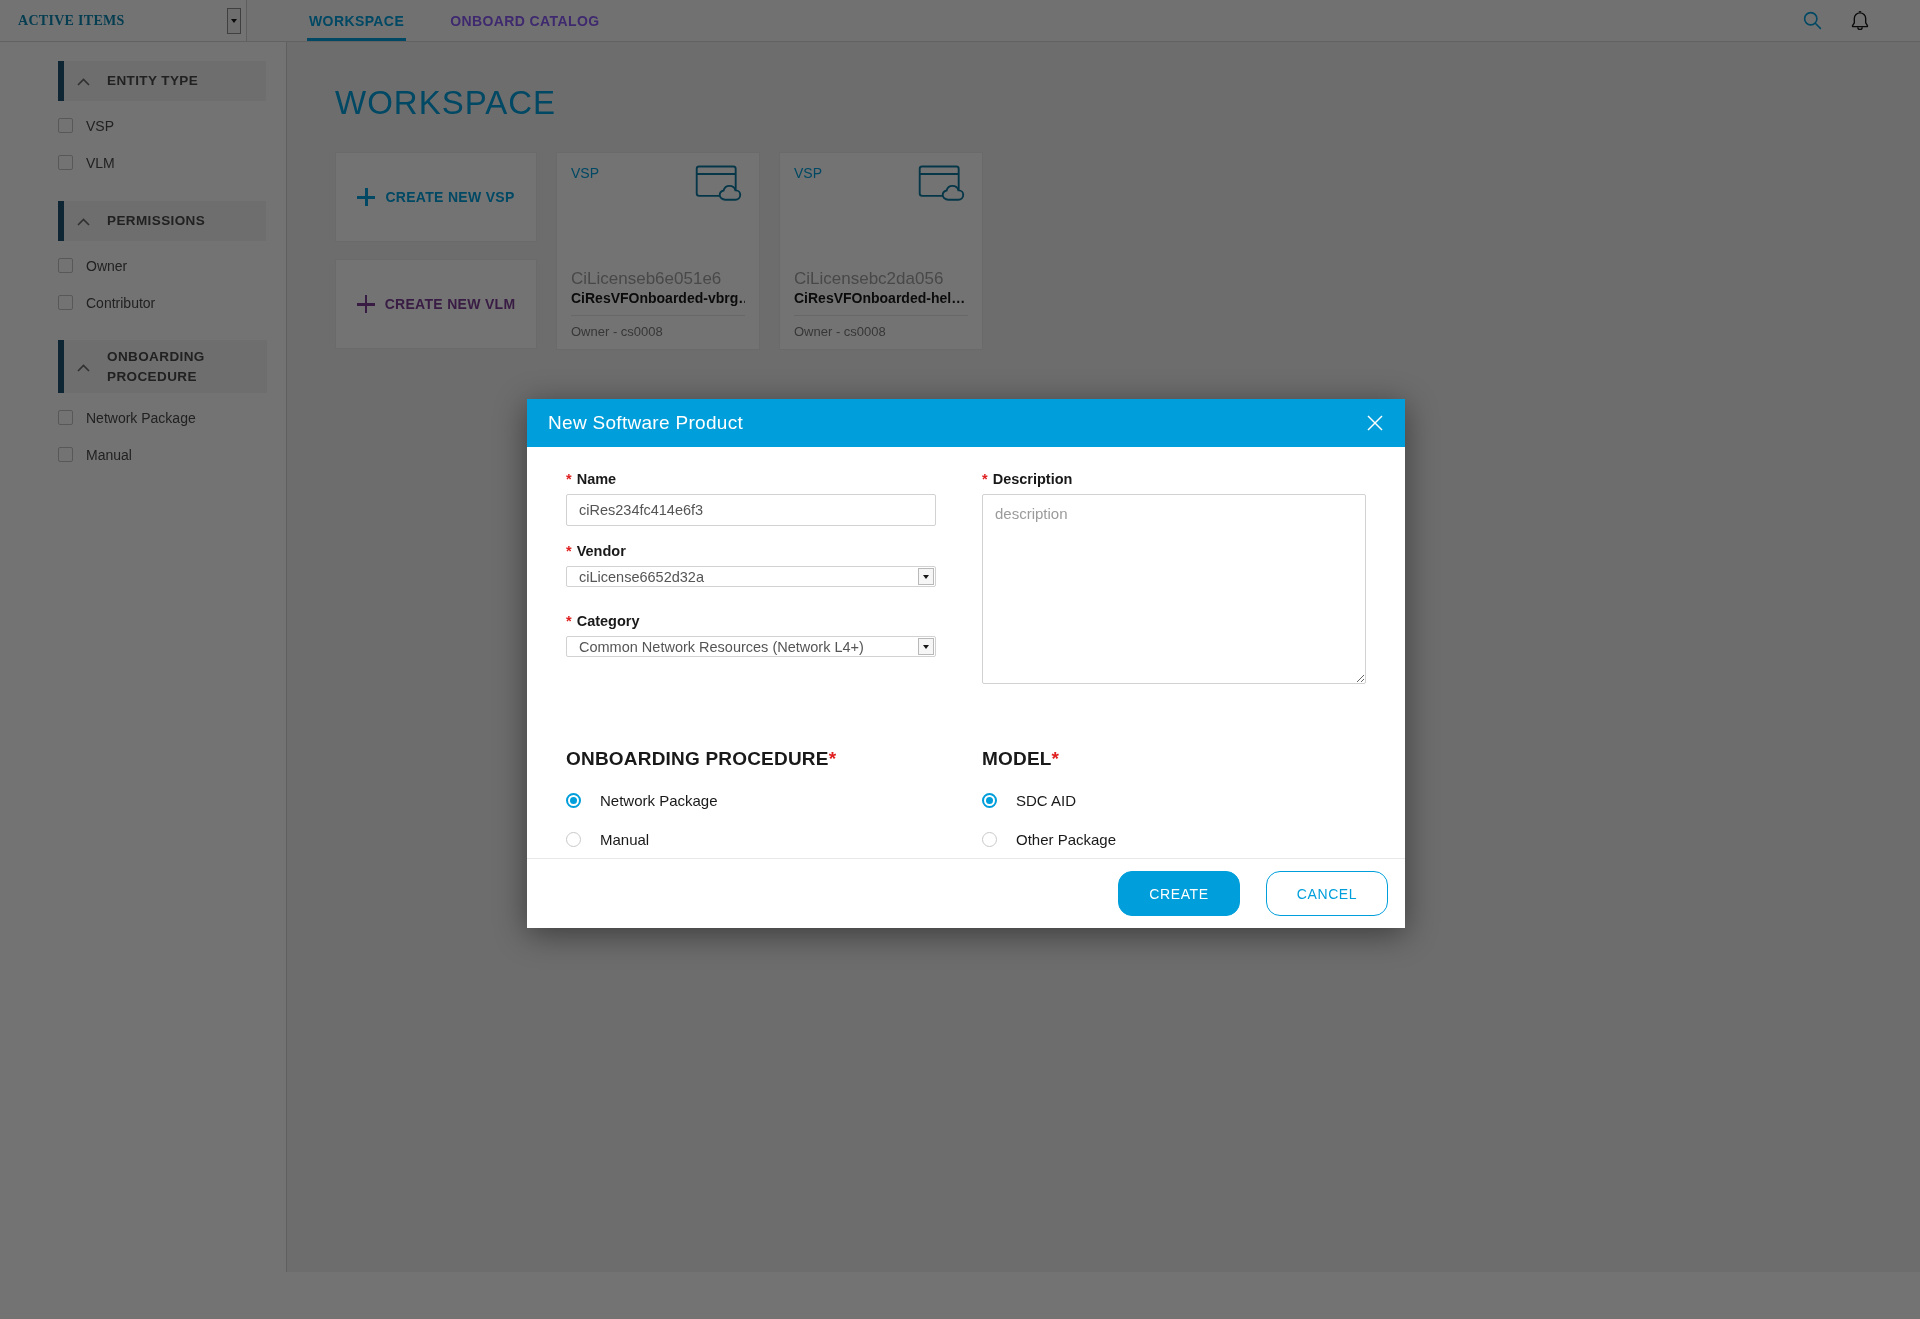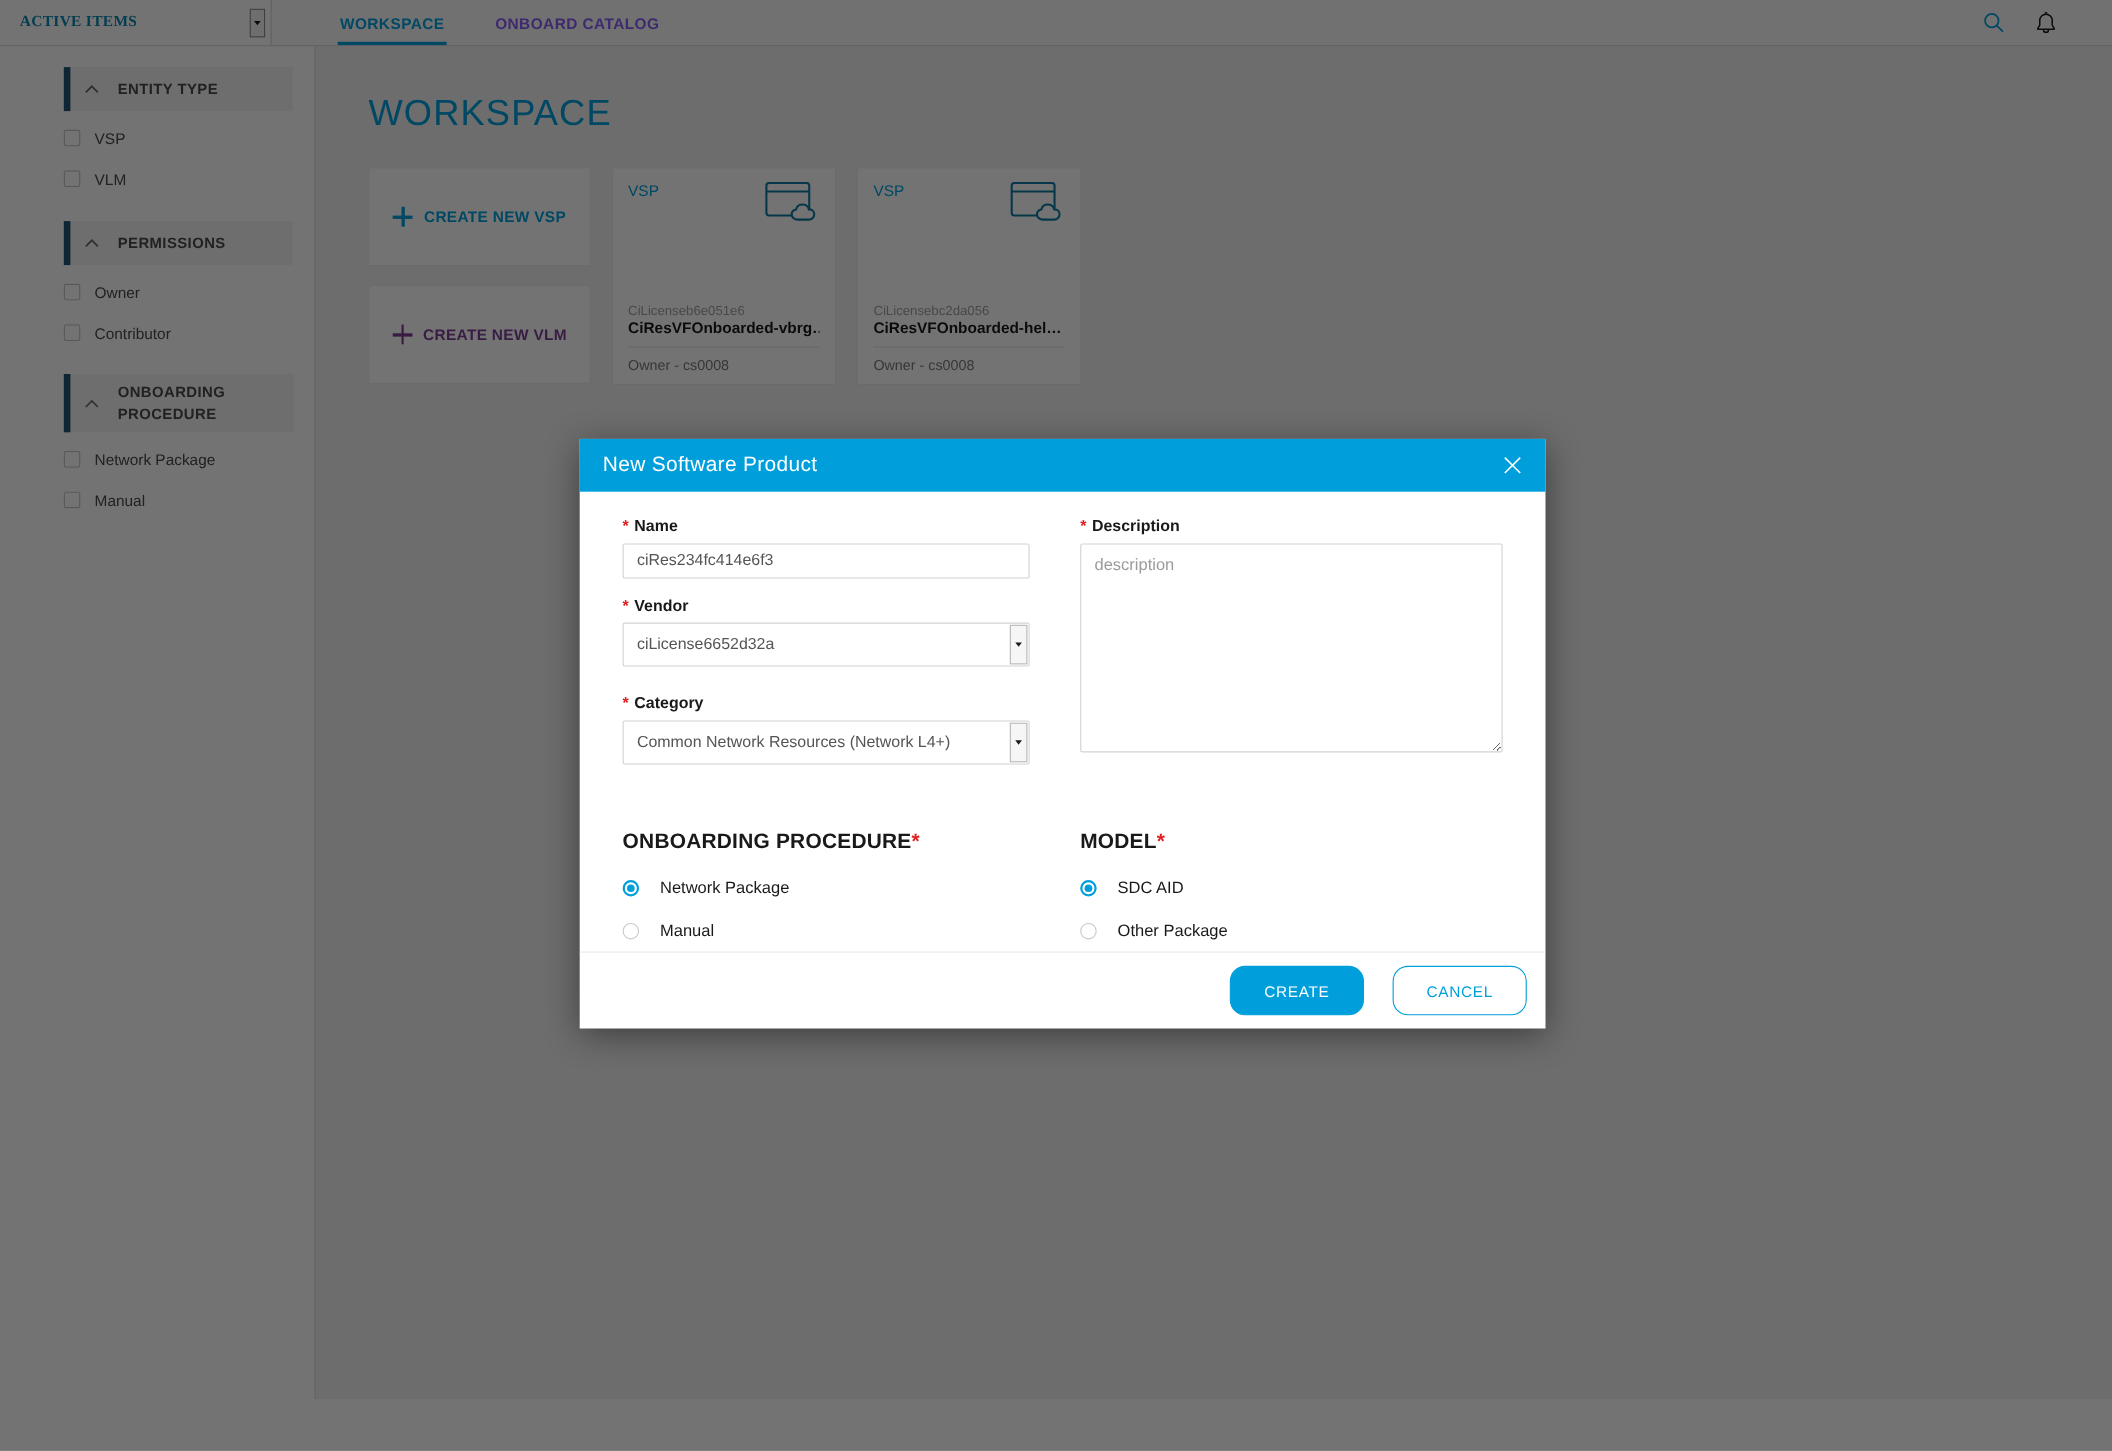--- a/index.html
+++ b/index.html
@@ -58,41 +58,41 @@
   .plus::before, .plus::after { content:""; position:absolute; background:currentColor; }
   .plus::before { left:8px; top:0; width:2.5px; height:18px; }
   .plus::after  { left:0; top:8px; width:18px; height:2.5px; }
   .create-label { font-size:14px; font-weight:bold; letter-spacing:.3px; }
   .tile-vlm { color:#7f3e98; } .tile-vsp-btn { color:#009fdb; }
   .vsp-card { width:204px; height:198px; background:#fff; border:1px solid #ebebeb; margin-left:19px;
               display:flex; flex-direction:column; padding:12px 14px 10px 14px; cursor:pointer; }
   .vsp-card-top { display:flex; justify-content:space-between; align-items:flex-start; }
   .vsp-type { color:#009fdb; font-size:14px; }
   .vsp-card-bottom { margin-top:auto; }
-  .vsp-vendor { color:#a0a0a0; font-size:12px; }
+  .vsp-vendor { color:#a0a0a0; font-size:17px; }
   .vsp-name { color:#191919; font-size:14px; font-weight:bold; white-space:nowrap; overflow:hidden; margin-top:1px; }
   .vsp-divider { border:none; border-top:1px solid #e5e5e5; margin:9px 0 8px 0; }
   .vsp-owner { color:#7a7a7a; font-size:13px; }
 
   
   .overlay { position:absolute; inset:0; background:rgba(0,0,0,0.55); z-index:50; }
   .modal { position:absolute; left:527px; top:399px; width:878px; background:#fff; z-index:60;
            box-shadow:0 6px 30px rgba(0,0,0,.45); display:flex; flex-direction:column; }
   .modal-header { height:48px; background:#009fdb; display:flex; align-items:center; padding:0 19px 0 21px; }
   .modal-title { color:#fff; font-size:19px; font-weight:300; letter-spacing:.3px; }
   .modal-close { margin-left:auto; width:22px; height:22px; display:flex; align-items:center; justify-content:center; cursor:pointer; }
   .modal-body { padding:24px 39px 10px 39px; }
   .form-row { display:flex; gap:46px; }
   .col-left { width:370px; } .col-right { width:384px; }
   .field-label { display:flex; gap:5px; font-size:14.5px; font-weight:bold; color:#191919; margin-bottom:7px; }
   .req { color:#e02020; font-weight:bold; }
   .group-name { margin-bottom:17px; } .group-vendor { margin-bottom:26px; }
   .text-input { width:100%; height:32px; border:1px solid #d2d2d2; border-radius:2px; padding:0 12px;
                 font-family:"Liberation Sans", sans-serif; font-size:14.5px; color:#555; background:#fff; }
-  .select { width:100%; height:40px; border:1px solid #d2d2d2; border-radius:2px; background:#fff;
+  .select { width:100%; height:21px; border:1px solid #d2d2d2; border-radius:2px; background:#fff;
             display:flex; align-items:stretch; cursor:pointer; }
   .select-value { flex:1; display:flex; align-items:center; padding:0 12px; font-size:14.5px; color:#555;
                   white-space:nowrap; overflow:hidden; }
   .select-arrow { width:16px; margin:1px; background:#f6f6f6; border:1px solid #b9b9b9;
                   display:flex; align-items:center; justify-content:center; }
   .textarea { width:100%; height:190px; border:1px solid #d2d2d2; border-radius:2px; padding:10px 12px;
               font-family:"Liberation Sans", sans-serif; font-size:15px; color:#555; resize:both; }
   .textarea::placeholder { color:#9b9b9b; opacity:1; }
   .radio-row { display:flex; gap:46px; margin-top:60px; }
   .radio-heading { display:flex; font-size:19px; font-weight:800; color:#191919; letter-spacing:.2px; }

